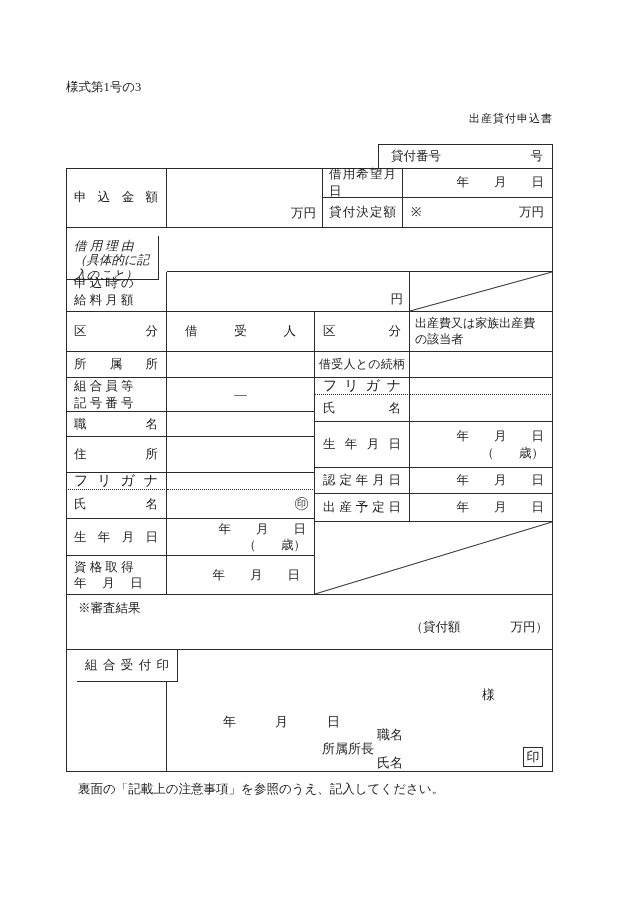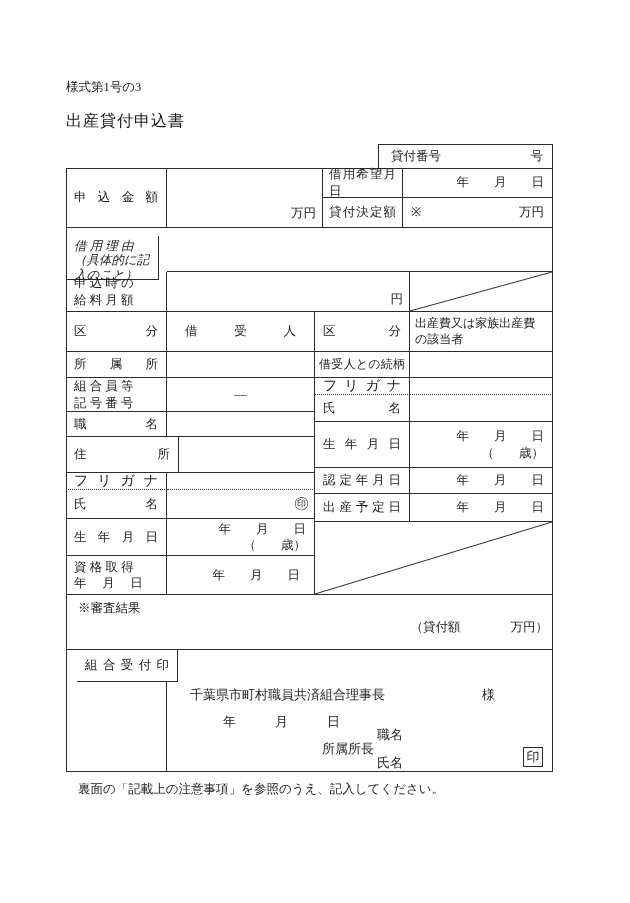--- a/index.html
+++ b/index.html
@@ -47,21 +47,21 @@
     position:absolute;left:356px;top:97px;width:20px;height:20px;
     border:1px solid var(--bd);box-sizing:border-box;
     display:flex;align-items:center;justify-content:center;font-size:13px;
   }
   .certline{position:absolute;font-size:13px;white-space:nowrap;}
 </style>
 </head>
 <body>
 
 <div class="abs txt" style="left:66px;top:80px;">様式第1号の3</div>
-<div class="abs" style="left:66px;top:111px;width:487px;text-align:left;font-size:16px;letter-spacing:1px;">出産貸付申込書</div>
+<div class="abs" style="left:66px;top:111px;width:487px;text-align:right;font-size:11px;letter-spacing:1px;">出産貸付申込書</div>
 
 <div class="loanbox">
   <span>貸付番号</span>
   <span>号</span>
 </div>
 
 <div class="frame"></div>
 
 <div class="cell lab jus" style="left:66px;top:168px;width:101px;height:60px;">
     <span>申込金額</span>
@@ -119,21 +119,21 @@
   </div>
 <div class="cell" style="left:410px;top:352px;width:143px;height:26px;"></div>
 
 <div class="cell lab ml" style="left:66px;top:378px;width:101px;height:34px;line-height:1.3;"><span>組 合 員 等
 記 号 番 号</span></div>
 <div class="cell center" style="left:167px;top:378px;width:148px;height:34px;">—</div>
 <div class="cell lab jus" style="left:66px;top:412px;width:101px;height:25px;">
     <span>職名</span>
   </div>
 <div class="cell" style="left:167px;top:412px;width:148px;height:25px;"></div>
-<div class="cell lab jus" style="left:66px;top:437px;width:113px;height:36px;">
+<div class="cell lab jus" style="left:66px;top:437px;width:101px;height:36px;">
     <span>住所</span>
   </div>
 <div class="cell" style="left:167px;top:437px;width:148px;height:36px;"></div>
 <div class="cell lab jus dotb f11" style="left:66px;top:473px;width:101px;height:17px;">
     <span>フリガナ</span>
   </div>
 <div class="cell dotb" style="left:167px;top:473px;width:148px;height:17px;"></div>
 <div class="cell lab jus" style="left:66px;top:490px;width:101px;height:29px;">
     <span>氏名</span>
   </div>
@@ -180,21 +180,20 @@
   <div class="abs txt" style="left:12px;top:6px;">※審査結果</div>
   <div class="abs txt" style="right:4px;bottom:13px;">（貸付額　　　　万円）</div>
 </div>
 
 <div class="cell lab jus" style="left:66px;top:650px;width:101px;height:32px;margin-left:11px;">
     <span>組合受付印</span>
   </div>
 <div class="cell" style="left:66px;top:682px;width:101px;height:90px;"></div>
 
 <div class="cell" style="left:167px;top:650px;width:386px;height:122px;">
-  <div class="certline" style="left:23px;top:37px;">千葉県市町村職員共済組合理事長</div>
   <div class="certline" style="left:315px;top:37px;">様</div>
   <div class="certline" style="left:56px;top:64px;">年　　　月　　　日</div>
   <div class="certline" style="left:210px;top:77px;">職名</div>
   <div class="certline" style="left:155px;top:91px;">所属所長</div>
   <div class="certline" style="left:210px;top:105px;">氏名</div>
   <div class="sealbox">印</div>
 </div>
 
 <div class="abs txt" style="left:78px;top:782px;">裏面の「記載上の注意事項」を参照のうえ、記入してください。</div>
 

